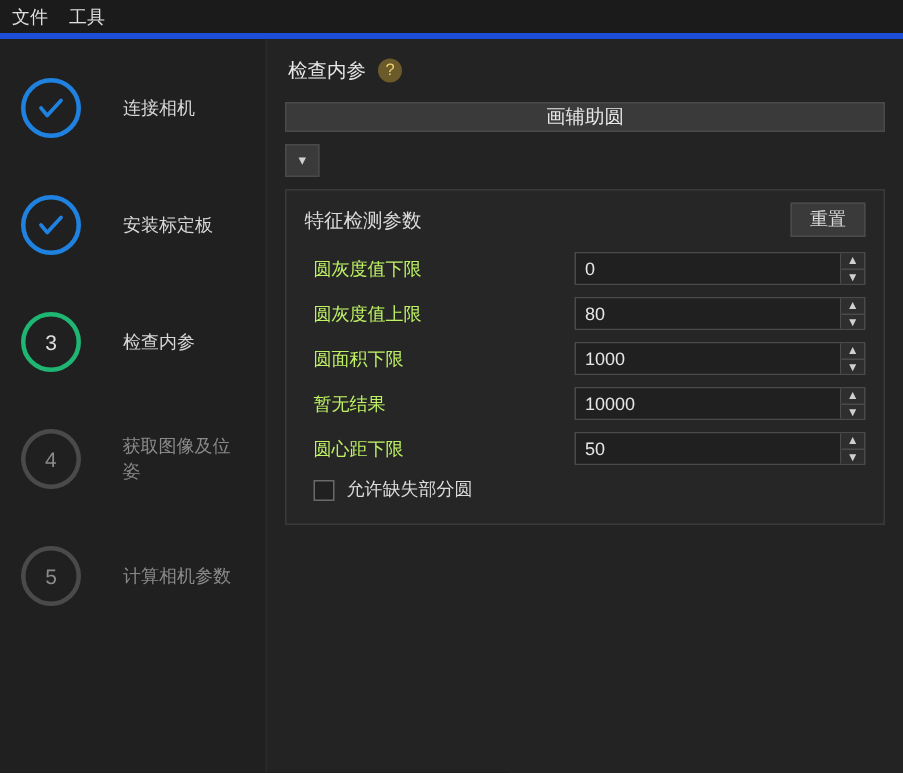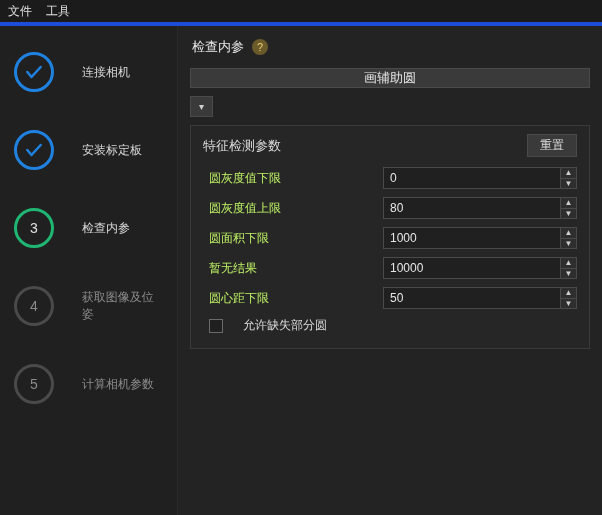--- a/index.html
+++ b/index.html
@@ -30,21 +30,21 @@
   .panel-title-row { display: flex; align-items: center; justify-content: space-between; margin-bottom: 10px; }
   .panel-title { color: #dcdcdc; font-size: 13px; }
   .reset-btn { background: #3a3a3a; border: 1px solid #4a4a4a; color: #dcdcdc; padding: 2px 12px; cursor: pointer; font-size: 12px; }
   .form-row { display: flex; align-items: center; margin-bottom: 8px; }
   .form-row .lbl { width: 180px; color: #bef264; padding-left: 6px; }
   .spin { flex: 1; display: flex; align-items: stretch; height: 22px; border: 1px solid #4a4a4a; background: #202020; }
   .spin input { flex: 1; background: #202020; border: none; color: #e6e6e6; padding: 0 6px; font-size: 12px; outline: none; }
   .spin .spin-btns { width: 16px; display: flex; flex-direction: column; border-left: 1px solid #4a4a4a; }
   .spin .sb { flex: 1; display: flex; align-items: center; justify-content: center; font-size: 8px; color: #cfcfcf; background: #2e2e2e; cursor: pointer; }
   .spin .sb:first-child { border-bottom: 1px solid #4a4a4a; }
-  .check-row { display: flex; align-items: center; gap: 20px; padding-left: 6px; margin-top: 2px; }
+  .check-row { display: flex; align-items: center; gap: 8px; padding-left: 6px; margin-top: 2px; }
   .chk { width: 14px; height: 14px; border: 1px solid #6a6a6a; background: #202020; display: inline-flex; align-items: center; justify-content: center; cursor: pointer; }
 </style>
 </head>
 <body>
 
 <div class="menubar">
   <span>文件</span>
   <span>工具</span>
 </div>
 

